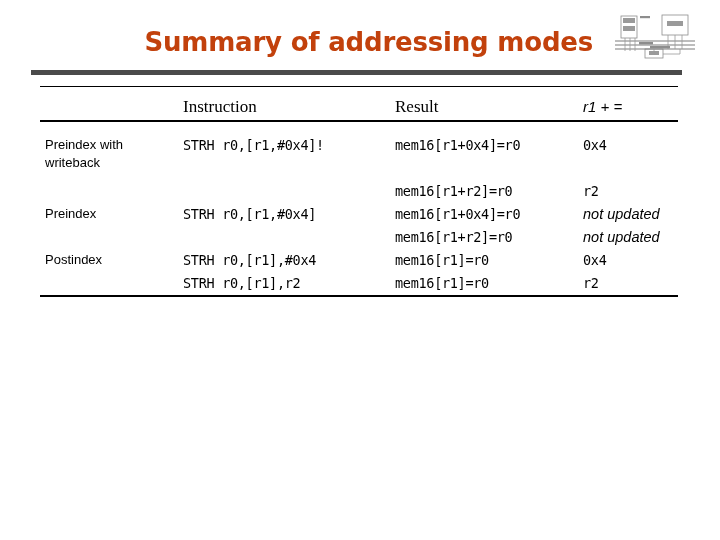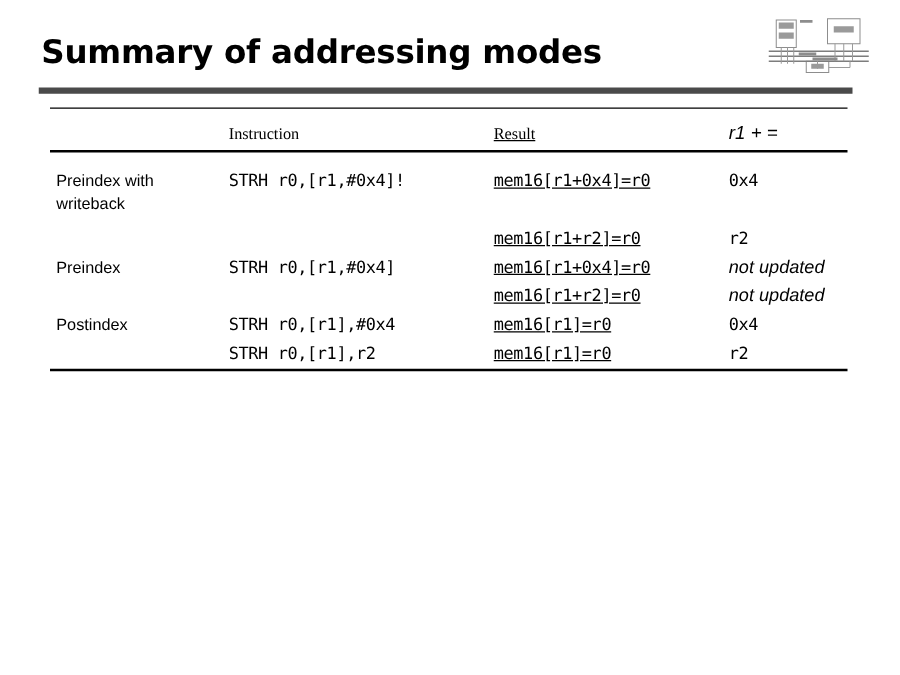--- a/index.html
+++ b/index.html
@@ -20,22 +20,23 @@
   #slide-title {
     position: absolute;
     left: 33px;
     top: 26px;
     width: 560px;
     font-family: "DejaVu Sans", sans-serif;
     font-weight: bold;
     font-size: 26px;
     line-height: 32px;
     letter-spacing: -0.2px;
-    color: #000000;
+    color: #c2410c;
     white-space: nowrap;
+    text-align: right;
   }
 
   
   #title-rule {
     position: absolute;
     left: 31px;
     top: 70px;
     width: 651px;
     height: 5px;
     background: #4a4a4a;
@@ -74,21 +75,21 @@
   #rule-bottom { top: 209px; }
 
   .cell {
     position: absolute;
     white-space: nowrap;
   }
 
   
   .hdr {
     font-family: "Liberation Serif", serif;
-    font-size: 13px;
+    font-size: 17px;
     line-height: 18px;
     top: 12px;
   }
   .hdr-italic {
     font-family: Liberation Sans, sans-serif;
     font-style: italic;
     font-size: 15px;
     line-height: 18px;
     top: 12px;
   }
@@ -112,21 +113,21 @@
   
   .italicval {
     font-family: Liberation Sans, sans-serif;
     font-style: italic;
     font-size: 14.5px;
     line-height: 18px;
   }
 
   
   .col-instr  { left: 143px; }
-  .col-result { left: 355px; text-decoration: underline; }
+  .col-result { left: 355px; }
   .col-r1     { left: 543px; }
 </style>
 </head>
 <body>
 
 <div id="slide-title">Summary of addressing modes</div>
 
 <div id="title-rule"></div>
 
 <div id="corner-thumb">

